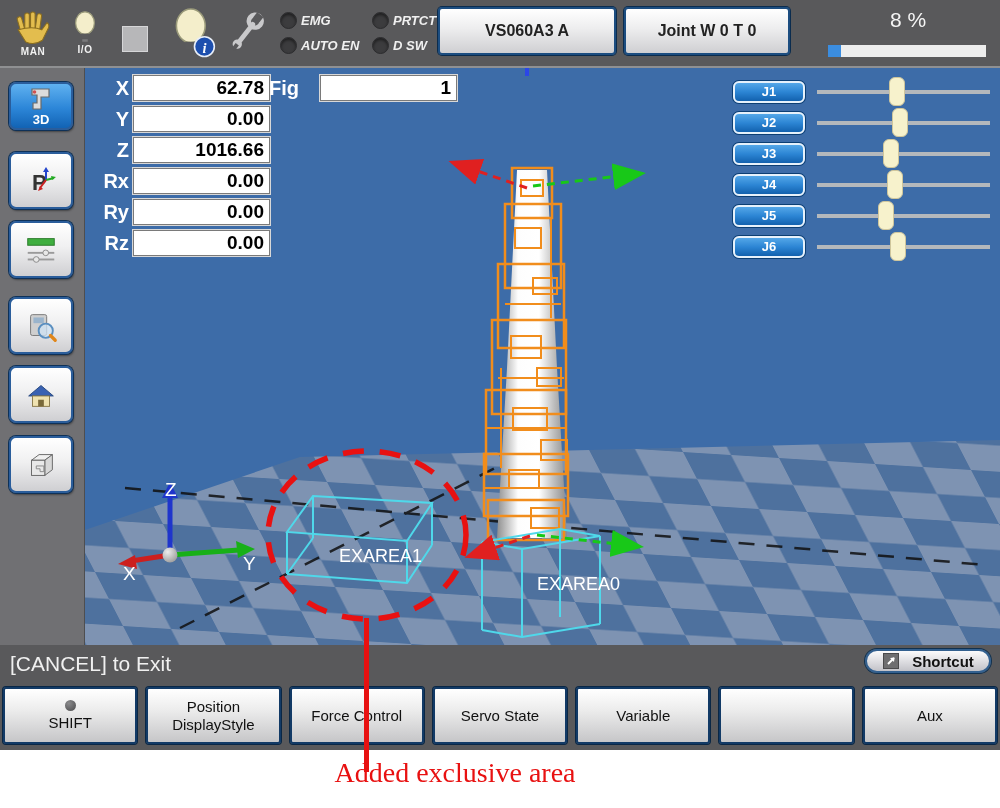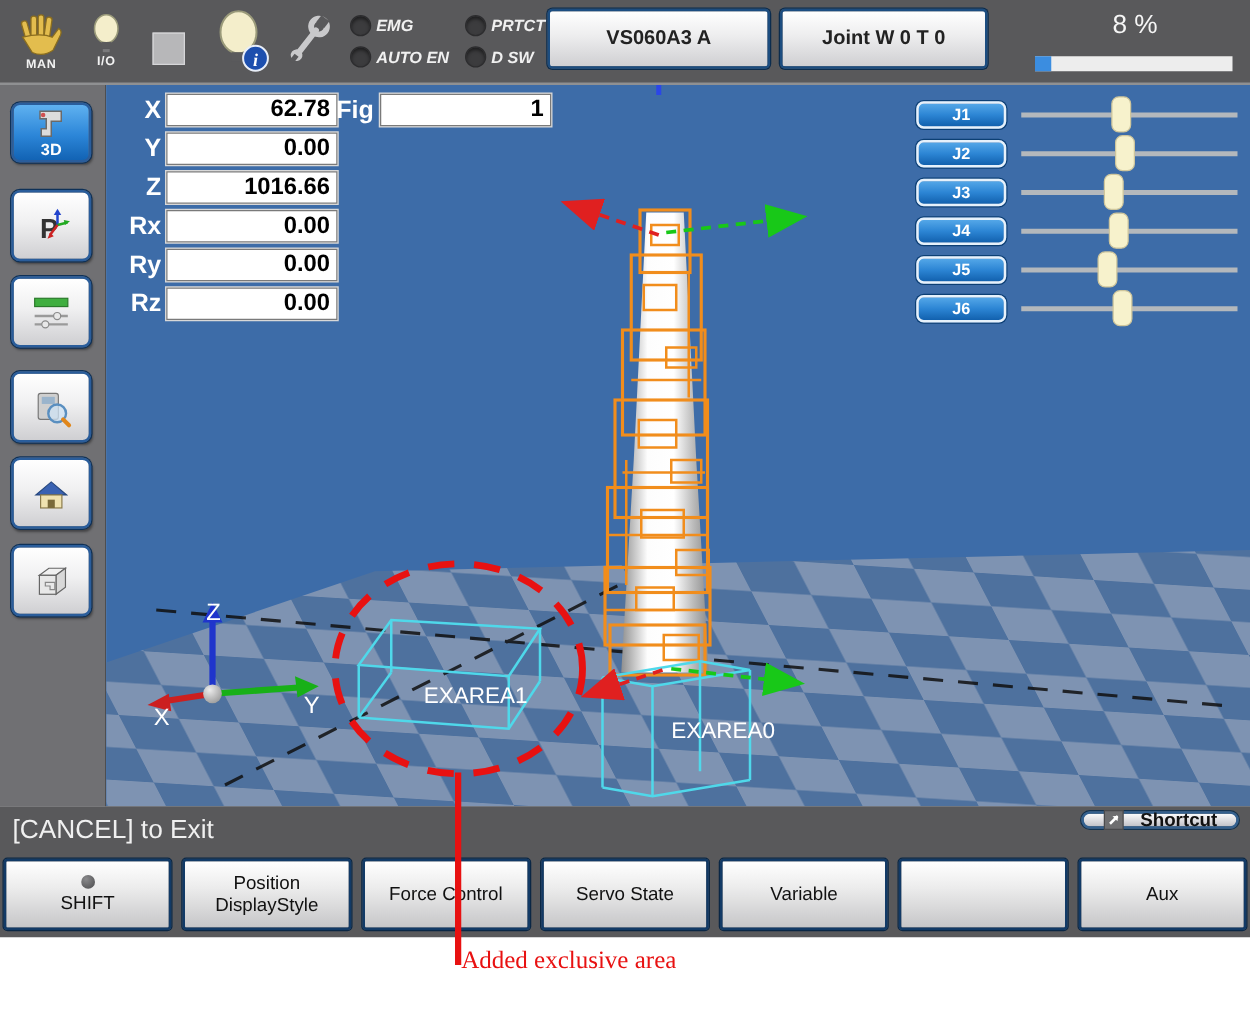--- a/index.html
+++ b/index.html
@@ -36,54 +36,54 @@
   .scene{position:absolute;left:85px;top:68px;width:915px;height:577px;background:#3d6ca8;}
   .scene svg{position:absolute;left:0;top:0;}
 
   
   .coords{position:absolute;left:8px;top:6px;}
   .coord-row{display:flex;align-items:center;height:28px;margin-bottom:3px;}
   .coord-label{width:36px;text-align:right;margin-right:4px;color:#fff;font-size:20px;font-weight:600;}
   .coord-field{width:137px;height:26px;background:#fff;border:1px solid #7a7a7a;box-shadow:0 0 0 1px #d8d8d8;
                display:flex;align-items:center;justify-content:flex-end;padding-right:5px;box-sizing:border-box;
                font-size:19px;font-weight:bold;color:#000;}
-  .fig-wrap{position:absolute;left:184px;top:6px;display:flex;align-items:center;height:28px;gap:5px;}
+  .fig-wrap{position:absolute;left:184px;top:6px;display:flex;align-items:center;height:28px;gap:21px;}
   .fig-label{color:#fff;font-size:20px;font-weight:600;}
 
   
   .joints{position:absolute;right:10px;top:8px;}
   .joint-row{display:flex;align-items:center;height:31px;}
   .joint-btn{width:72px;height:22px;margin-right:12px;border:2px solid #e6f1fb;border-radius:6px;
              background:linear-gradient(180deg,#54a7e8 0%,#2c85d4 50%,#1261ae 100%);
              box-shadow:0 0 0 1px #0c3f74;color:#fff;font-size:13px;font-weight:bold;
              font-family:"Liberation Sans",sans-serif;cursor:pointer;padding:0;line-height:18px;}
   .joint-slider{position:relative;width:173px;height:31px;}
   .joint-track{position:absolute;left:0;right:0;top:14px;height:4px;background:#b4b8bc;}
   .joint-handle{position:absolute;top:1px;width:16px;height:29px;margin-left:-8px;border-radius:6px;
                 background:#f7f2cc;border:1px solid #cfc69c;box-sizing:border-box;}
 
   
   .bottombar{position:absolute;left:0;top:645px;width:1000px;height:105px;background:#59595b;}
   .status-msg{position:absolute;left:10px;top:7px;color:#f0f0f0;font-size:21px;}
-  .shortcut-btn{position:absolute;right:9px;top:4px;width:126px;height:14px;border-radius:15px;
+  .shortcut-btn{position:absolute;right:9px;top:4px;width:126px;height:24px;border-radius:15px;
                 background:linear-gradient(180deg,#fbfbfc 0%,#dcdce0 55%,#c2c2c8 100%);
                 border:2px solid #33608f;box-shadow:0 0 0 1px #11314f;display:flex;align-items:center;justify-content:center;gap:12px;
                 font-size:15px;font-weight:bold;color:#111;font-family:"Liberation Sans",sans-serif;cursor:pointer;}
   .fkeys{position:absolute;left:3px;top:42px;width:994px;display:flex;gap:9px;}
   .fkey{flex:1;height:57px;border:2px solid #123a66;border-radius:3px;box-shadow:0 0 0 1px #0a2745;
         background:linear-gradient(180deg,#ffffff 0%,#ececec 40%,#c6c6c8 100%);
         display:flex;flex-direction:column;align-items:center;justify-content:center;
         font-size:15px;color:#111;font-family:"Liberation Sans",sans-serif;cursor:pointer;line-height:18px;}
   .fkey-led{width:11px;height:11px;border-radius:50%;background:radial-gradient(circle at 35% 30%,#8a8a8c,#4a4a4c);margin-bottom:3px;}
 
   
   .caption-strip{position:absolute;left:0;top:750px;width:1000px;height:58px;background:#fff;}
   .annot-line{position:absolute;left:364px;top:618px;width:5px;height:154px;background:#e81111;z-index:60;}
   .annot-caption{position:absolute;left:240px;top:757px;width:430px;text-align:center;z-index:61;
-                 font-family:"Liberation Serif",serif;font-size:20px;color:#e81111;}
+                 font-family:"Liberation Serif",serif;font-size:28px;color:#e81111;}
 </style>
 </head>
 <body>
 
 <div class="app">
 
   <div class="topbar">
 
     <div class="tb-icon" style="left:12px;top:8px;justify-content:center;">
       <svg width="42" height="40" viewBox="0 0 24 22">

